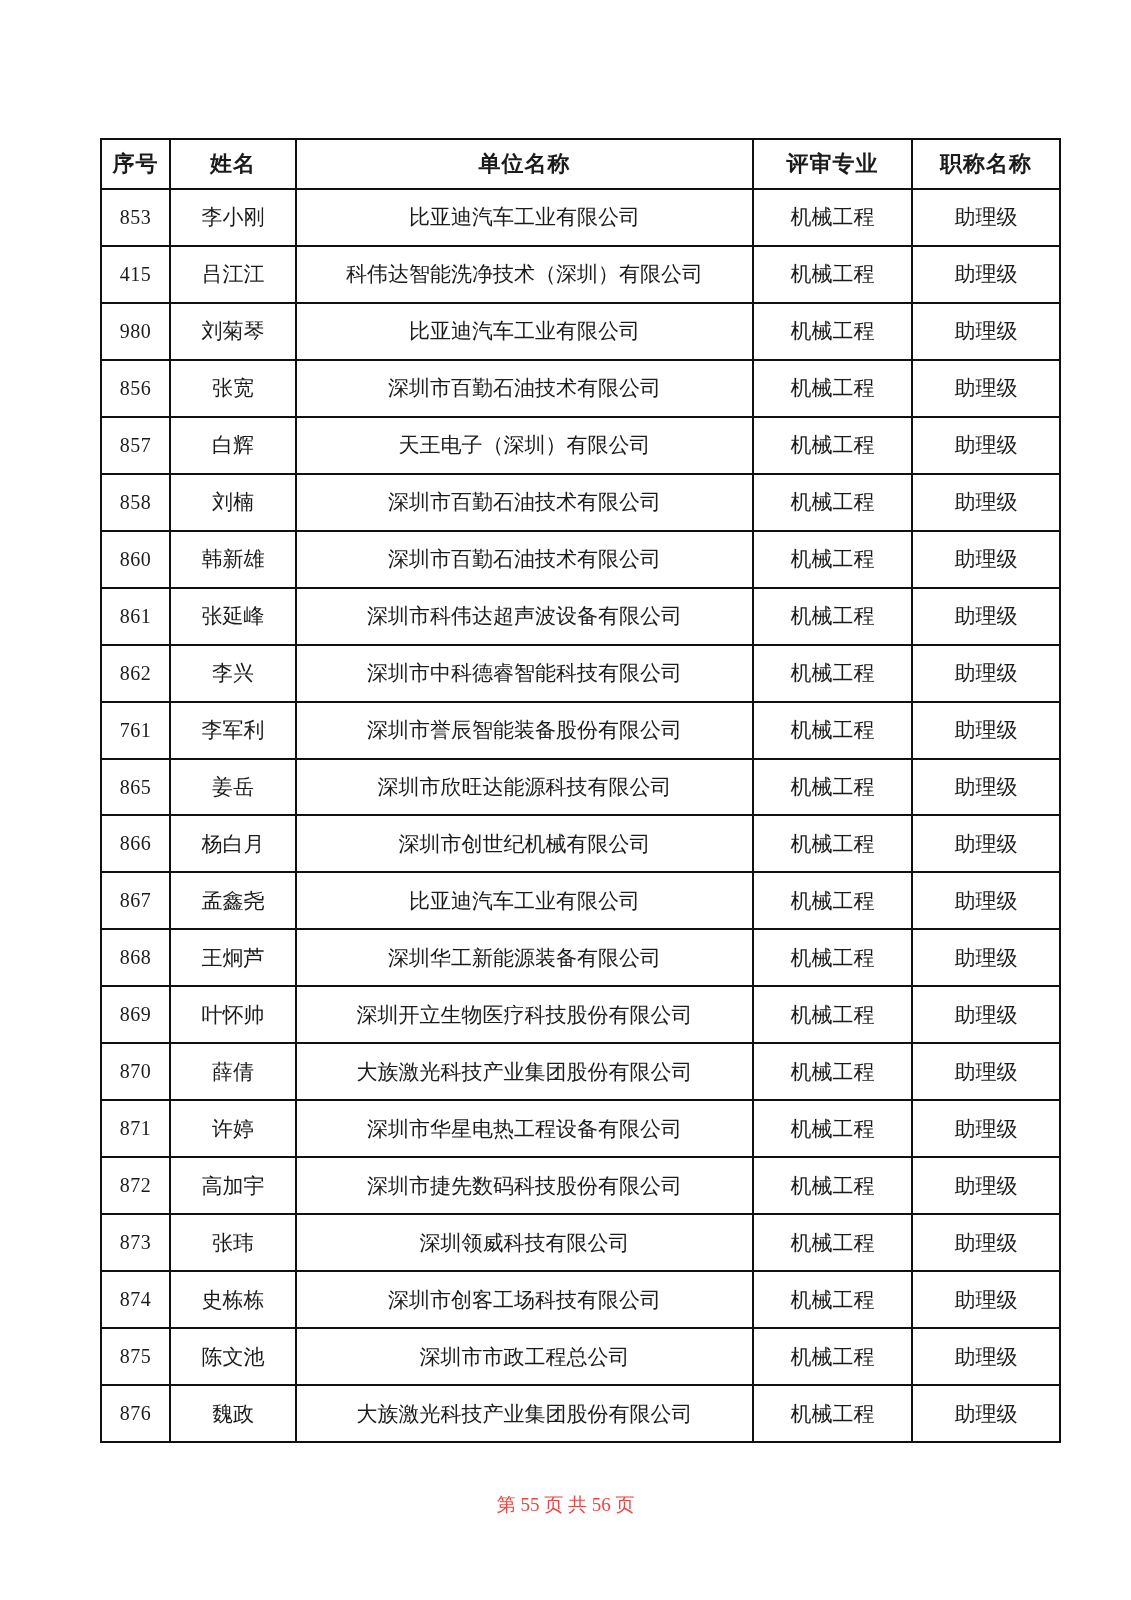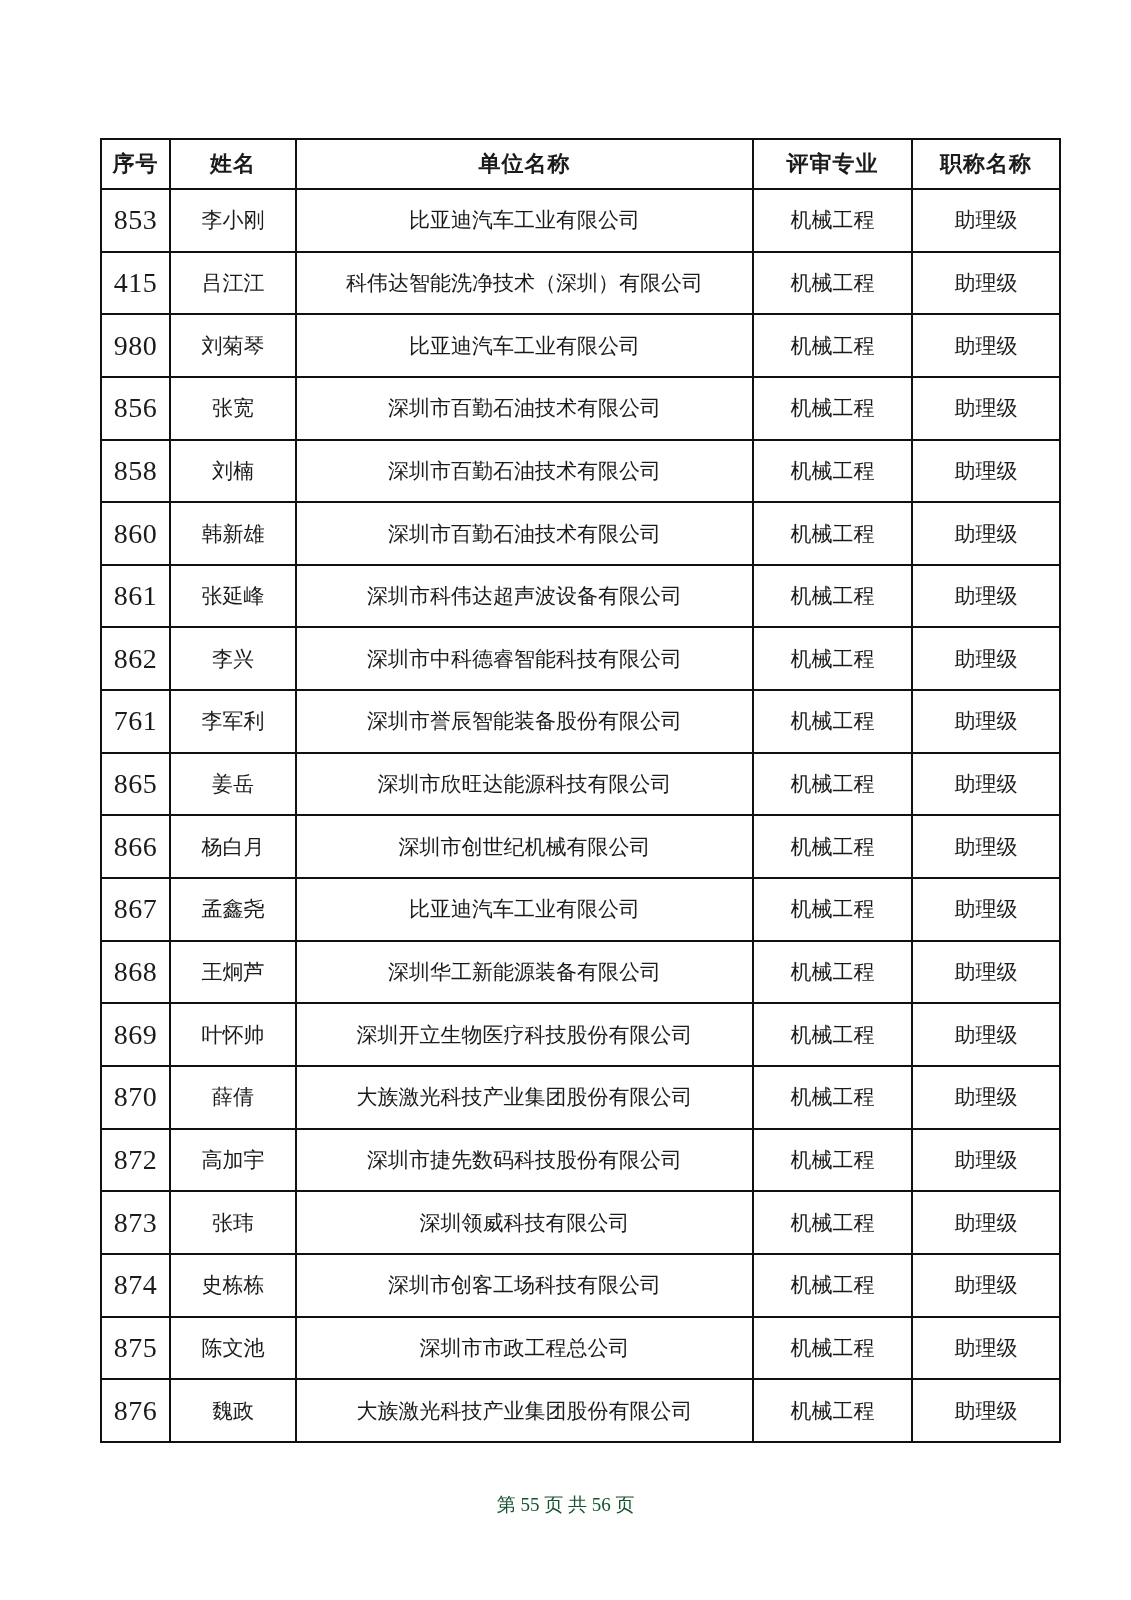--- a/index.html
+++ b/index.html
@@ -42,31 +42,31 @@
     font-size: 22px;
     letter-spacing: 1px;
   }
   .roster-table tbody tr {
     height: 52px;
   }
   .roster-table td {
     font-size: 21px;
   }
   .roster-table td.cell-seq {
-    font-size: 28px;
+    font-size: 20px;
     letter-spacing: 0.5px;
   }
   .page-footer {
     position: absolute;
     left: 0;
     top: 1492px;
     width: 100%;
     text-align: center;
     font-size: 19px;
-    color: #14532d;
+    color: #ef4444;
   }
 </style>
 </head>
 <body>
 
 <div class="page">
 
   <table class="roster-table">
     <colgroup>
       <col style="width:69px">
@@ -107,20 +107,27 @@
           <td class="cell-title">助理级</td>
         </tr>
         <tr>
           <td class="cell-seq">856</td>
           <td class="cell-name">张宽</td>
           <td class="cell-company">深圳市百勤石油技术有限公司</td>
           <td class="cell-specialty">机械工程</td>
           <td class="cell-title">助理级</td>
         </tr>
         <tr>
+          <td class="cell-seq">857</td>
+          <td class="cell-name">白辉</td>
+          <td class="cell-company">天王电子（深圳）有限公司</td>
+          <td class="cell-specialty">机械工程</td>
+          <td class="cell-title">助理级</td>
+        </tr>
+        <tr>
           <td class="cell-seq">858</td>
           <td class="cell-name">刘楠</td>
           <td class="cell-company">深圳市百勤石油技术有限公司</td>
           <td class="cell-specialty">机械工程</td>
           <td class="cell-title">助理级</td>
         </tr>
         <tr>
           <td class="cell-seq">860</td>
           <td class="cell-name">韩新雄</td>
           <td class="cell-company">深圳市百勤石油技术有限公司</td>
@@ -184,20 +191,27 @@
           <td class="cell-title">助理级</td>
         </tr>
         <tr>
           <td class="cell-seq">870</td>
           <td class="cell-name">薛倩</td>
           <td class="cell-company">大族激光科技产业集团股份有限公司</td>
           <td class="cell-specialty">机械工程</td>
           <td class="cell-title">助理级</td>
         </tr>
         <tr>
+          <td class="cell-seq">871</td>
+          <td class="cell-name">许婷</td>
+          <td class="cell-company">深圳市华星电热工程设备有限公司</td>
+          <td class="cell-specialty">机械工程</td>
+          <td class="cell-title">助理级</td>
+        </tr>
+        <tr>
           <td class="cell-seq">872</td>
           <td class="cell-name">高加宇</td>
           <td class="cell-company">深圳市捷先数码科技股份有限公司</td>
           <td class="cell-specialty">机械工程</td>
           <td class="cell-title">助理级</td>
         </tr>
         <tr>
           <td class="cell-seq">873</td>
           <td class="cell-name">张玮</td>
           <td class="cell-company">深圳领威科技有限公司</td>

